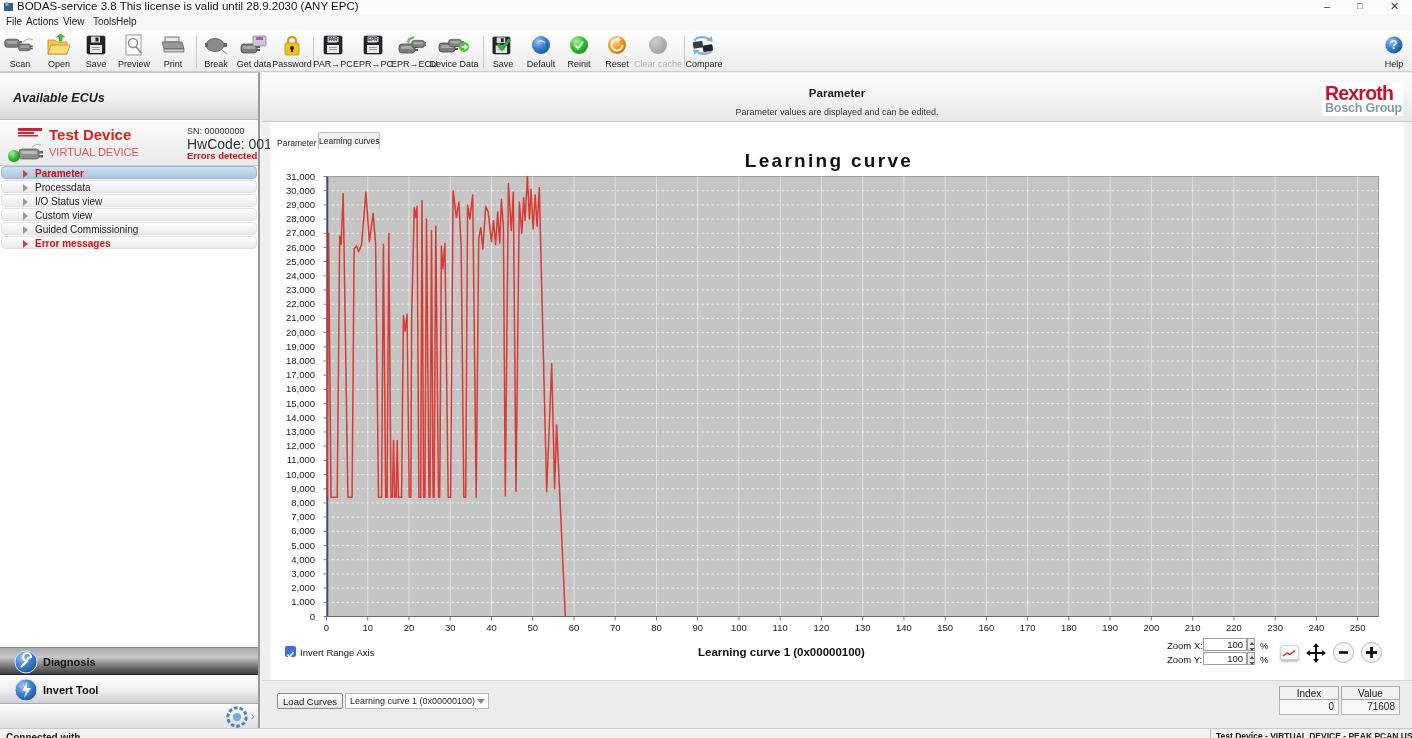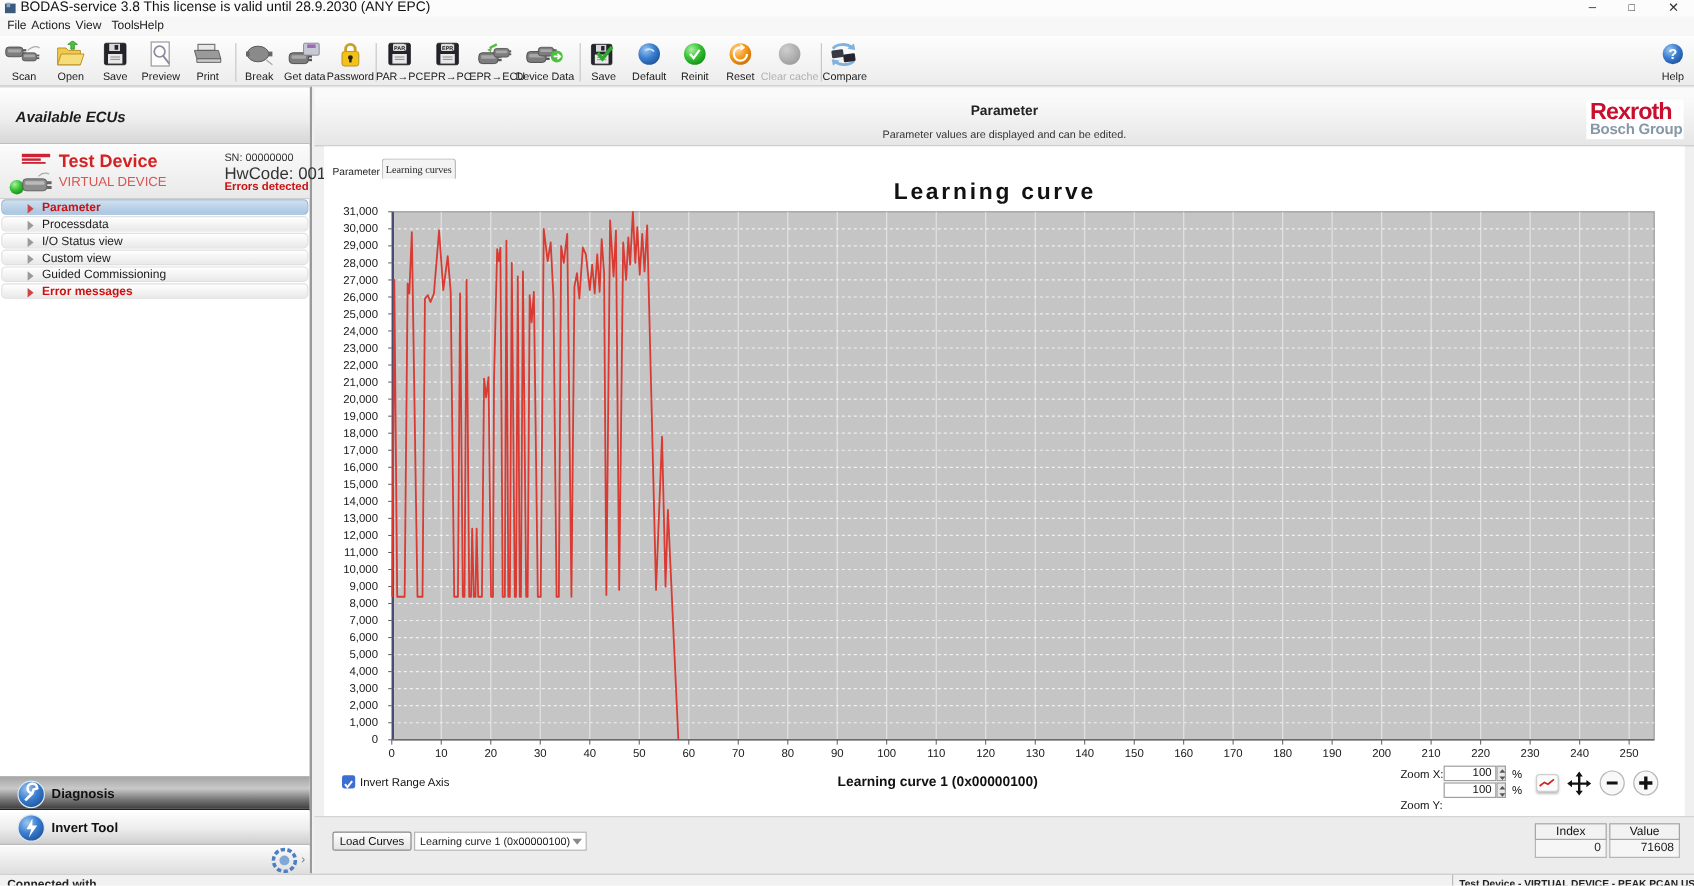--- a/index.html
+++ b/index.html
@@ -38,21 +38,21 @@
   
   #mband { left:262px; top:82px; width:1150px; height:40px; background:linear-gradient(#fafafa,#e6e6e6); border-bottom:1px solid #c9c9c9; }
   #mband .t1 { position:absolute; left:0; right:0; top:5px; text-align:center; font-size:11.5px; font-weight:bold; color:#222; }
   #mband .t2 { position:absolute; left:0; right:0; top:25px; text-align:center; font-size:9px; color:#333; }
   #rexlogo { left:1322px; top:83px; width:81px; height:33px; background:#ffffff; }
   #rexlogo .r1 { position:absolute; left:3px; top:-1px; font-size:19.5px; font-weight:bold; color:#c8102e; letter-spacing:-0.8px; }
   #rexlogo .r2 { position:absolute; left:3px; top:18px; font-size:12.5px; font-weight:bold; color:#8598a6; letter-spacing:-0.2px; }
   
   #mcontent { left:270px; top:122px; width:1134px; height:558px; background:#ffffff; }
   #tabbar-label { left:277px; top:138px; font-size:8.5px; color:#222; }
-  #tab1 { left:318px; top:132px; white-space:nowrap; width:62px; height:17px; background:#f3f3f3; border:1px solid #bcbcbc; border-bottom:none; border-radius:3px 3px 0 0; font-size:8.5px; color:#222; text-align:center; padding-top:3px;font-family:Liberation Serif, serif; }
+  #tab1 { left:318px; top:132px; white-space:nowrap; width:62px; height:17px; background:#f3f3f3; border:1px solid #bcbcbc; border-bottom:none; border-radius:3px 3px 0 0; font-size:8.5px; color:#222; text-align:right; padding-top:3px; }
   #charttitle { left:262px; top:150px; width:1134px; text-align:center; font-size:19px; font-weight:bold; color:#111; letter-spacing:2.3px; }
   
   #bstrip { left:262px; top:680px; width:1150px; height:48px; background:#ececec; border-top:1px solid #d5d5d5; }
   #loadbtn { left:277px; top:693px; width:66px; height:16px; background:linear-gradient(#ffffff,#e3e3e3); border:1px solid #8a8a8a; border-radius:2px; font-size:9.5px; color:#111; text-align:center; padding-top:2px; }
   #combo { left:345px; top:693px; width:144px; height:16px; background:#ffffff; border:1px solid #b5b5b5; font-size:9px; color:#222; padding:2px 0 0 4px; }
   #combo .da { position:absolute; right:3px; top:5px; width:0; height:0; border-top:5px solid #8a8a8a; border-left:4px solid transparent; border-right:4px solid transparent; }
   .ivhdr { top:686px; height:14px; background:#f2f2f2; border:1px solid #a5a5a5; font-size:10px; color:#111; text-align:center; padding-top:1px; }
   .ivval { top:700px; height:15px; background:#f6f6f6; border:1px solid #b5b5b5; border-top:none; font-size:10px; color:#222; text-align:right; padding:1px 4px 0 0; }
   
   #statusbar { left:0; top:728px; width:1412px; height:10px; background:#f1f1f1; border-top:1px solid #c8c8c8; }
@@ -454,21 +454,21 @@
 <text x="1357.6" y="630.5" font-size="9.5" text-anchor="middle" fill="#1a1a1a">250</text>
 <polyline points="326.9,497.3 328.6,233.3 331.0,497.3 337.2,497.3 339.7,236.1 341.1,244.6 343.2,193.5 347.9,497.3 352.1,497.3 354.1,248.9 356.6,246.0 358.7,251.7 361.6,244.6 365.9,192.1 369.4,241.8 373.1,213.4 375.6,243.2 378.5,497.3 381.6,497.3 383.4,244.6 385.7,497.3 387.1,497.3 388.8,233.3 391.0,497.3 392.5,497.3 393.5,440.5 394.8,497.3 396.2,497.3 397.2,440.5 398.5,497.3 401.6,497.3 403.4,315.6 405.1,331.2 407.1,314.2 409.2,497.3 410.8,497.3 411.7,315.6 414.3,207.7 415.6,217.6 417.0,206.3 418.9,497.3 420.7,497.3 422.0,200.6 423.6,497.3 424.9,497.3 426.5,219.1 429.0,497.3 430.0,497.3 431.5,230.4 433.1,497.3 434.1,497.3 435.8,226.2 438.5,497.3 439.7,497.3 441.4,246.0 443.0,268.7 444.9,243.2 448.2,497.3 450.6,497.3 453.1,190.7 456.4,217.6 458.9,202.0 461.2,247.5 463.8,497.3 465.7,497.3 467.6,204.9 469.8,219.1 472.7,194.9 476.2,497.3 478.7,238.9 480.8,227.6 482.8,248.9 485.7,206.3 488.2,212.0 491.5,241.8 493.5,220.5 495.6,244.6 497.7,212.0 499.7,243.2 501.4,199.2 503.4,227.6 505.3,495.9 508.4,183.6 511.3,230.4 513.3,192.1 516.0,491.6 519.3,202.0 521.8,233.3 523.6,197.8 525.1,220.5 527.4,176.5 529.4,219.1 531.1,189.3 533.1,229.0 535.2,194.9 537.1,226.2 539.3,187.8 546.7,491.6 551.7,363.8 554.6,488.8 556.6,424.9 565.3,616.5" fill="none" stroke="#d93a32" stroke-width="1.5" stroke-linejoin="round"></polyline>
   </svg>
 
 <div class="abs" style="left:285px;top:646px;width:11px;height:11px;background:#3d6fd0;border-radius:2px;"><svg width="11" height="11" viewBox="0 0 11 11">
       <path d="M2.5 5.5 l2 2.5 l4 -5" stroke="#fff" stroke-width="1.6" fill="none"></path>
     </svg></div>
 <span class="abs" style="left:300px;top:647px;font-size:9.5px;color:#111;">Invert Range Axis</span>
 <span class="abs" style="left:698px;top:646px;font-size:11.5px;font-weight:bold;color:#111;">Learning curve 1 (0x00000100)</span>
 <span class="zlabel abs" style="left:1167px;top:640px;">Zoom X:</span>
-<span class="zlabel abs" style="left:1167px;top:654px;margin-top:12px;">Zoom Y:</span>
+<span class="zlabel abs" style="left:1167px;top:654px;">Zoom Y:</span>
 <div class="zbox abs" style="left:1203px;top:638px;width:44px;height:13px;">100</div>
 <div class="zbox abs" style="left:1203px;top:652px;width:44px;height:13px;">100</div>
 <div class="spin abs" style="left:1247px;top:638px;width:8px;height:13px;"><svg width="8" height="13">
       <path d="M1.5 5 l2.5 -3 l2.5 3 z M1.5 8 l2.5 3 l2.5 -3 z" fill="#555"></path>
     </svg></div>
 <div class="spin abs" style="left:1247px;top:652px;width:8px;height:13px;"><svg width="8" height="13">
       <path d="M1.5 5 l2.5 -3 l2.5 3 z M1.5 8 l2.5 3 l2.5 -3 z" fill="#555"></path>
     </svg></div>
 <span class="zlabel abs" style="left:1260px;top:640px;">%</span>
 <span class="zlabel abs" style="left:1260px;top:654px;">%</span>

